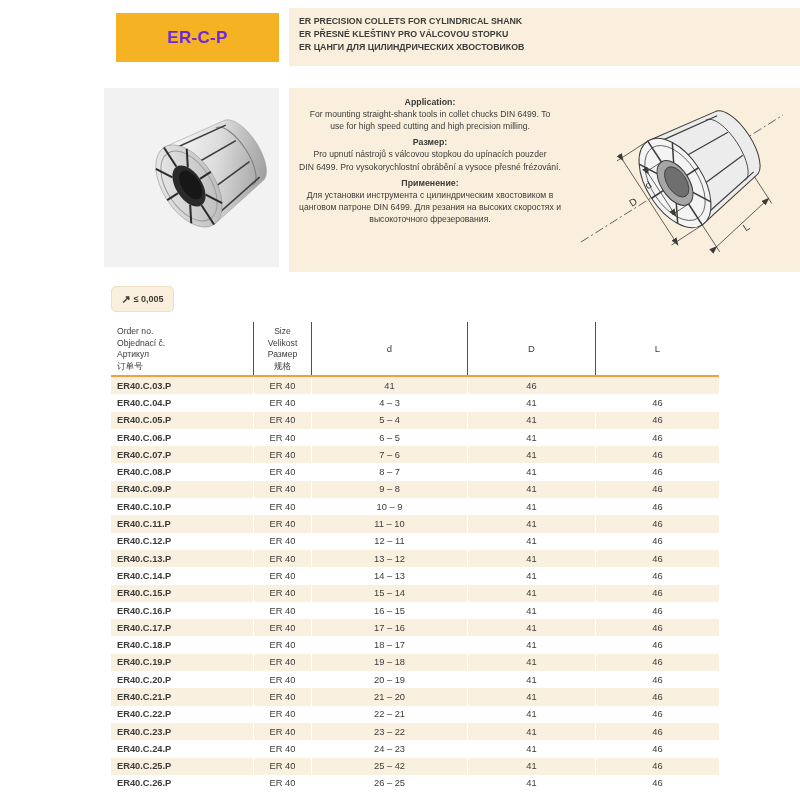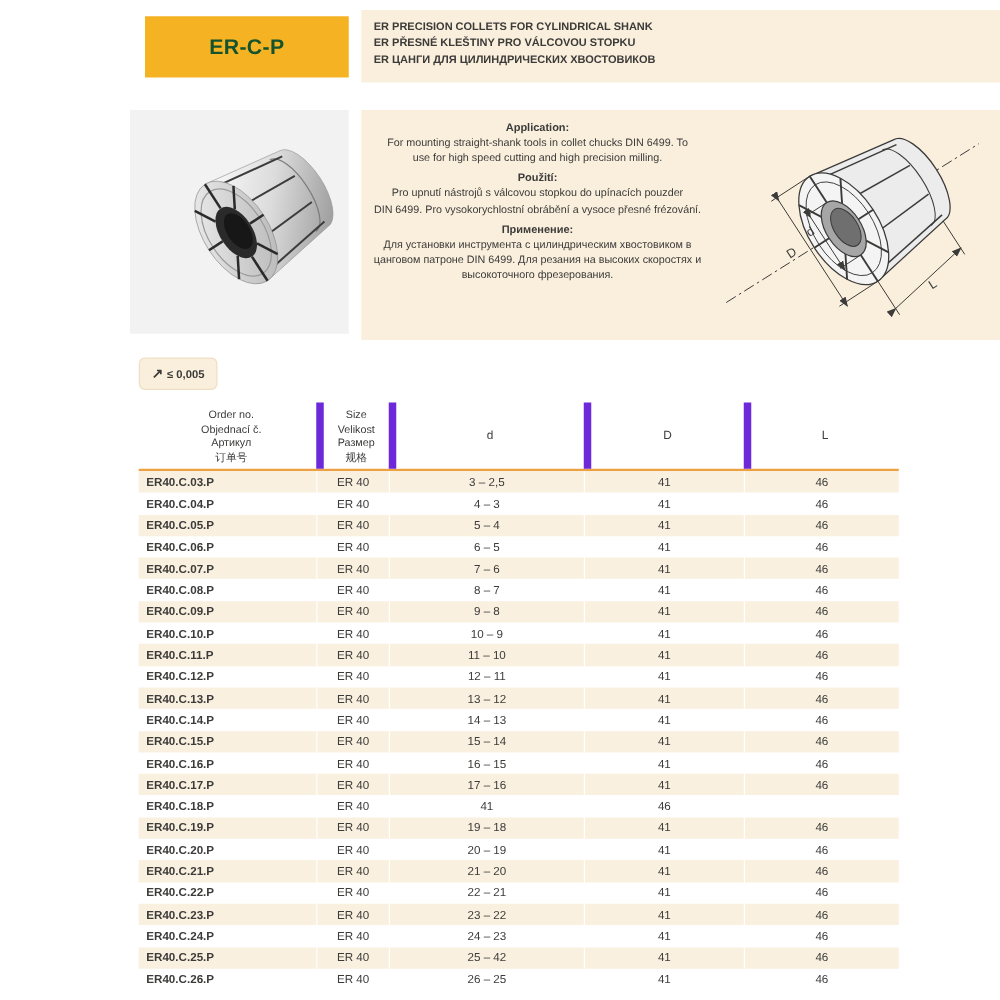--- a/index.html
+++ b/index.html
@@ -7,21 +7,21 @@
     width:800px;height:800px;background:#ffffff;position:relative;overflow:hidden;
     font-family:"Liberation Sans", sans-serif;color:#3b3b3a;
     -webkit-font-smoothing:antialiased;
   }
   .abs{position:absolute;margin-left:16px;}
 
   
   .code-box{
     left:100px;top:13px;width:163px;height:49px;background:#F5B324;
     display:flex;align-items:center;justify-content:center;
-    font-size:17px;font-weight:bold;color:#14532d;letter-spacing:.3px;
+    font-size:17px;font-weight:bold;color:#6d28d9;letter-spacing:.3px;
   }
   .titles-box{
     left:273px;top:8px;width:517px;height:58px;background:#FAEFDC;
     padding:7px 0 0 10px;box-sizing:border-box;
   }
   .title-line{font-size:8.8px;font-weight:bold;line-height:13px;white-space:nowrap;}
 
   
   .photo-box{left:88px;top:88px;width:175px;height:179px;background:#F2F2F2;}
   .app-box{left:273px;top:88px;width:517px;height:184px;background:#FAEFDC;text-align:center;}
@@ -40,24 +40,24 @@
   }
   .runout-arrow{font-size:11px;line-height:1;}
 
   
   .spec-table{left:95px;top:322px;width:608px;}
   .thead{
     display:grid;grid-template-columns:142px 58px 156px 128px 124px;
     height:53px;border-bottom:2px solid #ECA243;box-sizing:content-box;
   }
   .hc{font-size:8.6px;line-height:11.6px;padding-top:4px;box-sizing:border-box;}
-  .h-order{text-align:center;padding-left:6px;}
+  .h-order{text-align:left;padding-left:6px;}
   .h-size{text-align:center;}
   .h-dim{display:flex;align-items:center;justify-content:center;font-size:9.5px;padding-top:0;}
-  .thead > div:not(:first-child){border-left:6px solid #6d28d9;}
+  .thead > div:not(:first-child){border-left:1px solid #6d28d9;}
 
   .trow{
     display:grid;grid-template-columns:142px 58px 156px 128px 124px;
     height:17.3px;align-items:center;
   }
   .tbody .trow:nth-of-type(odd){background:#FAF0DF;}
   .tc{font-size:9.3px;box-sizing:border-box;}
   .c-order{font-weight:bold;padding-left:6px;}
   .c-mid{text-align:center;}
   .trow > div:not(:first-child){border-left:1px solid rgba(255,255,255,0.95);height:100%;display:flex;align-items:center;justify-content:center;}
@@ -124,21 +124,21 @@
   <div class="abs app-box">
     <div class="app-text">
 
         <div class="app-sec">
           <div class="app-h">Application:</div>
           <div class="app-b">For mounting straight-shank tools in collet chucks DIN 6499. To
 use for high speed cutting and high precision milling.</div>
         </div>
 
         <div class="app-sec">
-          <div class="app-h">Použití:</div>
+          <div class="app-h">Размер:</div>
           <div class="app-b">Pro upnutí nástrojů s válcovou stopkou do upínacích pouzder
 DIN 6499. Pro vysokorychlostní obrábění a vysoce přesné frézování.</div>
         </div>
 
         <div class="app-sec">
           <div class="app-h">Применение:</div>
           <div class="app-b">Для установки инструмента с цилиндрическим хвостовиком в
 цанговом патроне DIN 6499.  Для резания на высоких скоростях и
 высокоточного фрезерования.</div>
         </div>
@@ -223,21 +223,20 @@
         </div>
       <div class="hc h-dim">d</div>
       <div class="hc h-dim">D</div>
       <div class="hc h-dim">L</div>
     </div>
     <div class="tbody">
 
         <div class="trow">
           <div class="tc c-order">ER40.C.03.P</div>
           <div class="tc c-mid">ER 40</div>
-          <div class="tc c-mid">3 – 2,5</div>
           <div class="tc c-mid">41</div>
           <div class="tc c-mid">46</div>
         </div>
 
         <div class="trow">
           <div class="tc c-order">ER40.C.04.P</div>
           <div class="tc c-mid">ER 40</div>
           <div class="tc c-mid">4 – 3</div>
           <div class="tc c-mid">41</div>
           <div class="tc c-mid">46</div>
@@ -343,20 +342,21 @@
           <div class="tc c-order">ER40.C.17.P</div>
           <div class="tc c-mid">ER 40</div>
           <div class="tc c-mid">17 – 16</div>
           <div class="tc c-mid">41</div>
           <div class="tc c-mid">46</div>
         </div>
 
         <div class="trow">
           <div class="tc c-order">ER40.C.18.P</div>
           <div class="tc c-mid">ER 40</div>
+          <div class="tc c-mid">18 – 17</div>
           <div class="tc c-mid">41</div>
           <div class="tc c-mid">46</div>
         </div>
 
         <div class="trow">
           <div class="tc c-order">ER40.C.19.P</div>
           <div class="tc c-mid">ER 40</div>
           <div class="tc c-mid">19 – 18</div>
           <div class="tc c-mid">41</div>
           <div class="tc c-mid">46</div>

